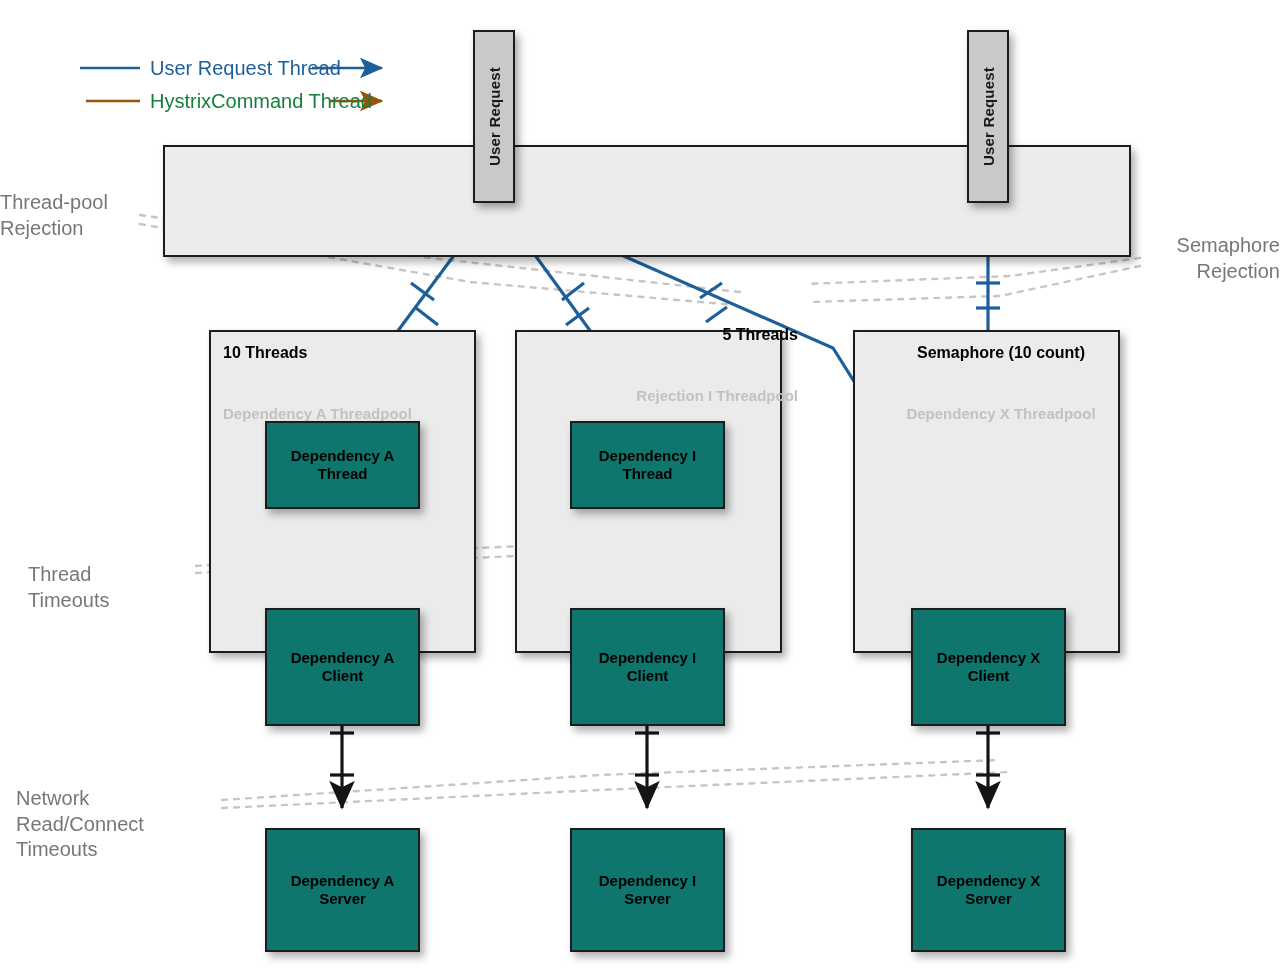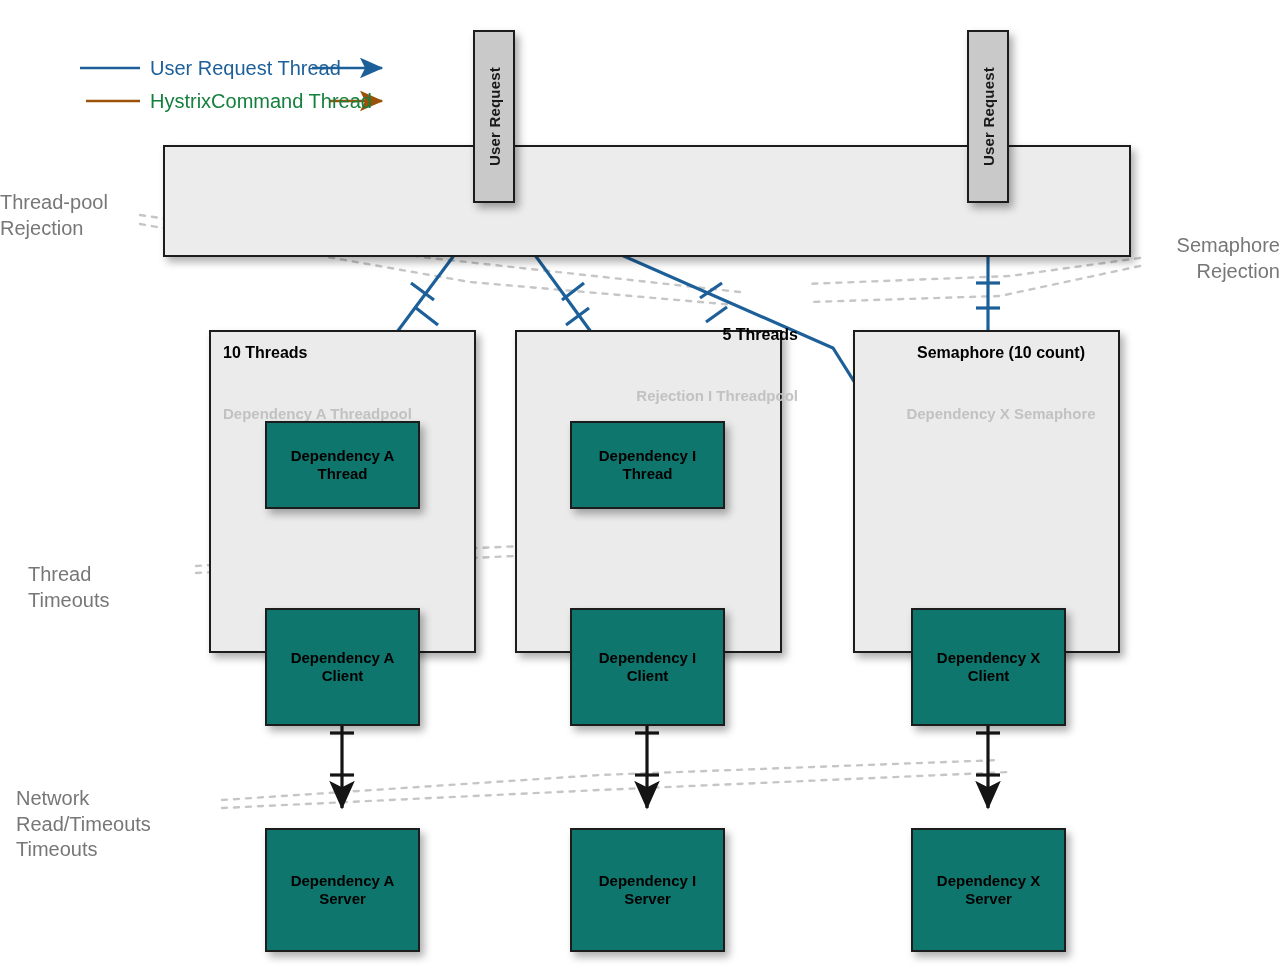--- a/index.html
+++ b/index.html
@@ -244,21 +244,21 @@
   <div class="pool-head align-left" style="left:211px; top:343px; width:263px;">
     <div class="pool-title">10 Threads</div>
     <div class="pool-sub">Dependency A Threadpool</div>
   </div>
   <div class="pool-head align-right" style="left:517px; top:325px; width:293px;">
     <div class="pool-title">5 Threads</div>
     <div class="pool-sub">Rejection I Threadpool</div>
   </div>
   <div class="pool-head align-center" style="left:855px; top:343px; width:292px;">
     <div class="pool-title">Semaphore (10 count)</div>
-    <div class="pool-sub">Dependency X Semaphore</div>
+    <div class="pool-sub">Dependency X Threadpool</div>
   </div>
 
   <div class="box node" style="left:265px; top:405px; width:155px; height:88px;">
     <div>
       <span>Dependency A</span>
       <span>Thread</span>
     </div>
   </div>
   <div class="box node" style="left:570px; top:405px; width:155px; height:88px;">
     <div>
@@ -308,16 +308,16 @@
   <div class="annot r" style="left:0px; top:176px; width:140px;">Thread-pool
 Rejection</div>
 
   <div class="annot l" style="left:1146px; top:233px; width:134px;">Semaphore
 Rejection</div>
 
   <div class="annot r" style="left:28px; top:548px; width:168px;">Thread
 Timeouts</div>
 
   <div class="annot r" style="left:16px; top:772px; width:206px;">Network
-Read/Timeouts
+Read/Connect
 Timeouts</div>
 
 </div>
 
 </body></html>

